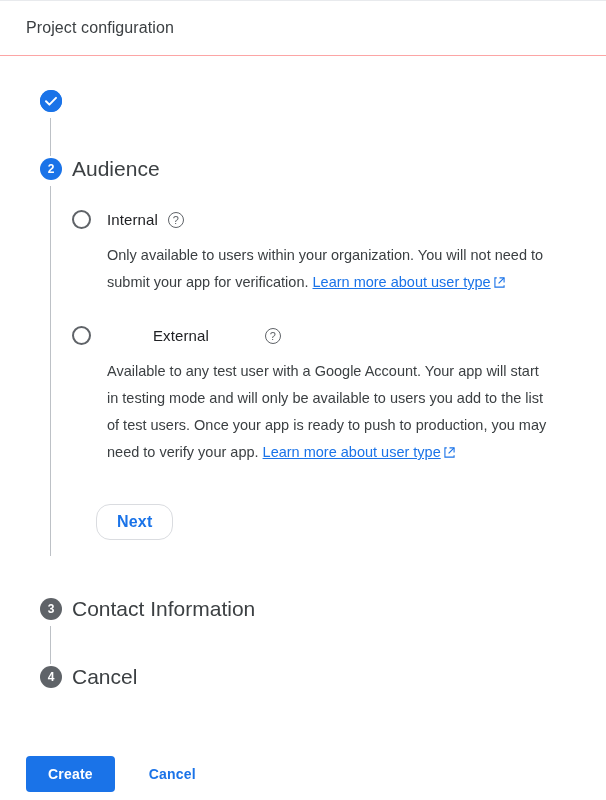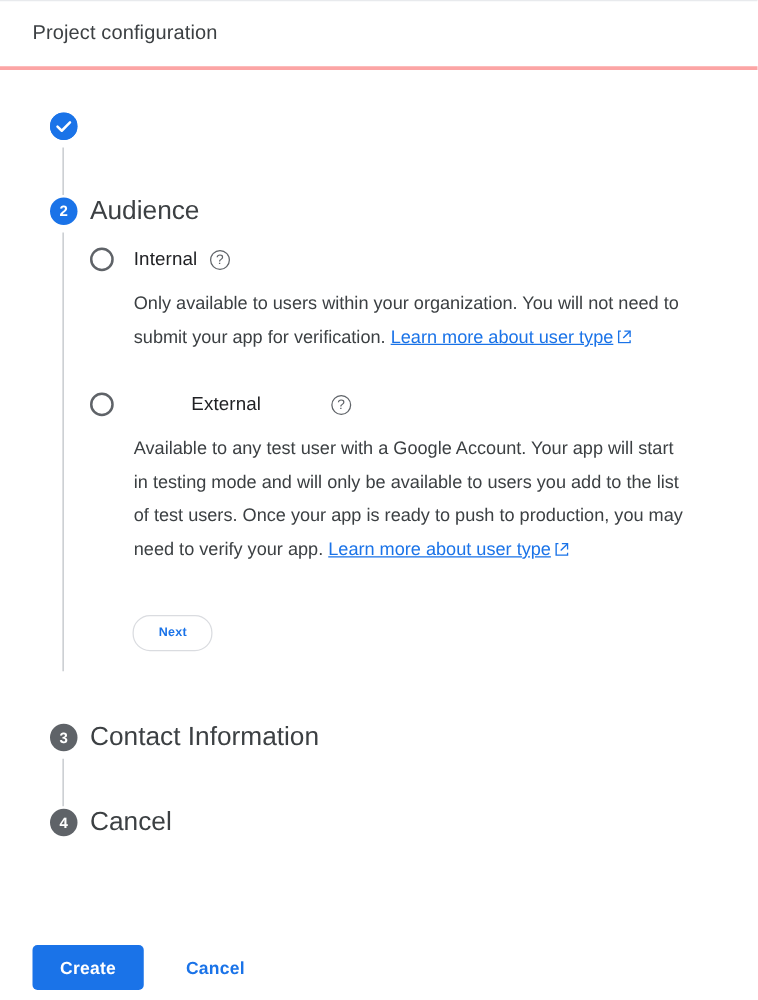--- a/index.html
+++ b/index.html
@@ -20,21 +20,21 @@
     width: 606px;
     height: 800px;
     box-sizing: border-box;
     background: #fff;
   }
 
   
   .header {
     height: 56px;
     border-top: 1px solid #e8eaed;
-    border-bottom: 3px solid #fca5a5;
+    border-bottom: 1px solid #fca5a5;
     display: flex;
     align-items: center;
     padding-left: 26px;
     box-sizing: border-box;
   }
   .header-title {
     font-size: 16px;
     color: #3c4043;
     letter-spacing: .1px;
   }
@@ -90,21 +90,21 @@
   }
 
   .step-body {
     padding-left: 0;
   }
 
   
   .radio-row {
     display: flex;
     align-items: center;
-    margin-top: 16px;
+    margin-top: 28px;
   }
   .radio {
     width: 19px;
     height: 19px;
     border: 2px solid #5f6368;
     border-radius: 50%;
     box-sizing: border-box;
     flex: 0 0 auto;
     margin-right: 16px;
   }
@@ -144,28 +144,28 @@
     width: 11px;
     height: 11px;
     position: relative;
     margin-left: 3px;
     vertical-align: -1px;
   }
 
   
   .next-button {
     margin-top: 38px;
-    margin-left: 34px;
+    margin-left: 24px;
     display: inline-block;
     padding: 8px 20px;
     border: 1px solid #dadce0;
     border-radius: 14px;
     color: #1a73e8;
     background: #fff;
-    font-size: 10px;
+    font-size: 16px;
     font-weight: bold;
     cursor: pointer;
     letter-spacing: .2px;
   }
 
   .footer {
     position: absolute;
     left: 0;
     bottom: 8px;
     width: 100%;

